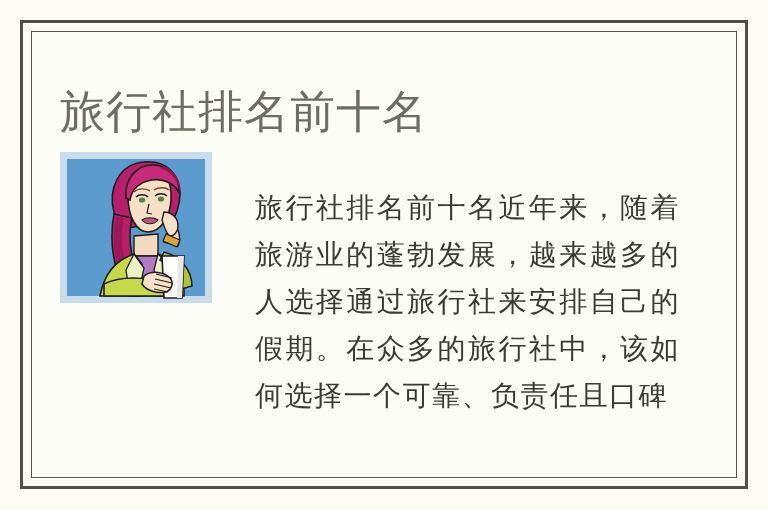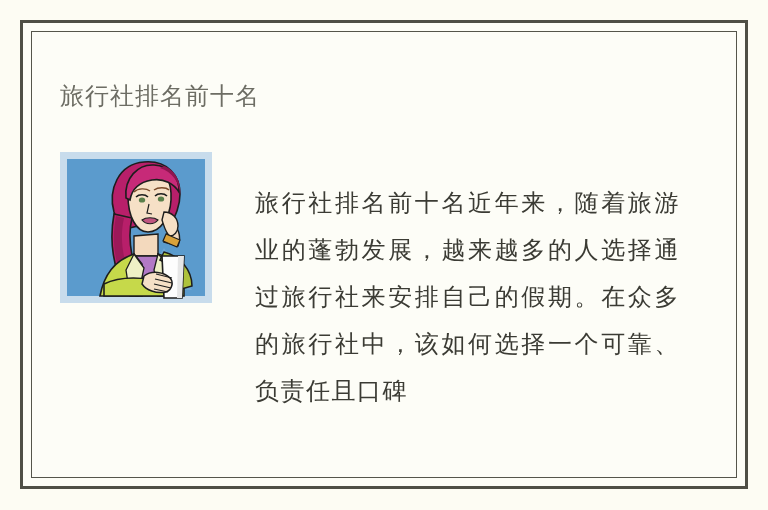--- a/index.html
+++ b/index.html
@@ -52,26 +52,26 @@
     left: 0;
     top: 0;
     right: 0;
     bottom: 0;
   }
 
   .page-title {
     position: absolute;
     left: 28px;
     top: 28px;
-    font-size: 24px;
+    font-size: 45px;
     line-height: 44px;
     letter-spacing: 1px;
     color: #6d6d64;
     font-weight: 400;
-    font-family: Liberation Mono, monospace;
+    font-family: Liberation Sans, sans-serif;
     white-space: nowrap;
   }
 
   .article-body {
     position: absolute;
     left: 28px;
     top: 120px;
     right: 24px;
   }
 
@@ -86,21 +86,21 @@
   }
 
   .thumb svg { display: block; }
 
   .body-text {
     position: absolute;
     left: 195px;
     top: 4px;
     width: 425px;
     font-family: "DejaVu Serif", "Liberation Serif", serif;
-    font-size: 24px;
+    font-size: 28px;
     line-height: 47px;
     letter-spacing: 1.5px;
     color: #3b3b34;
     text-align: justify;
     text-justify: inter-character;
     word-break: break-all;
   }
 </style>
 </head>
 <body>

